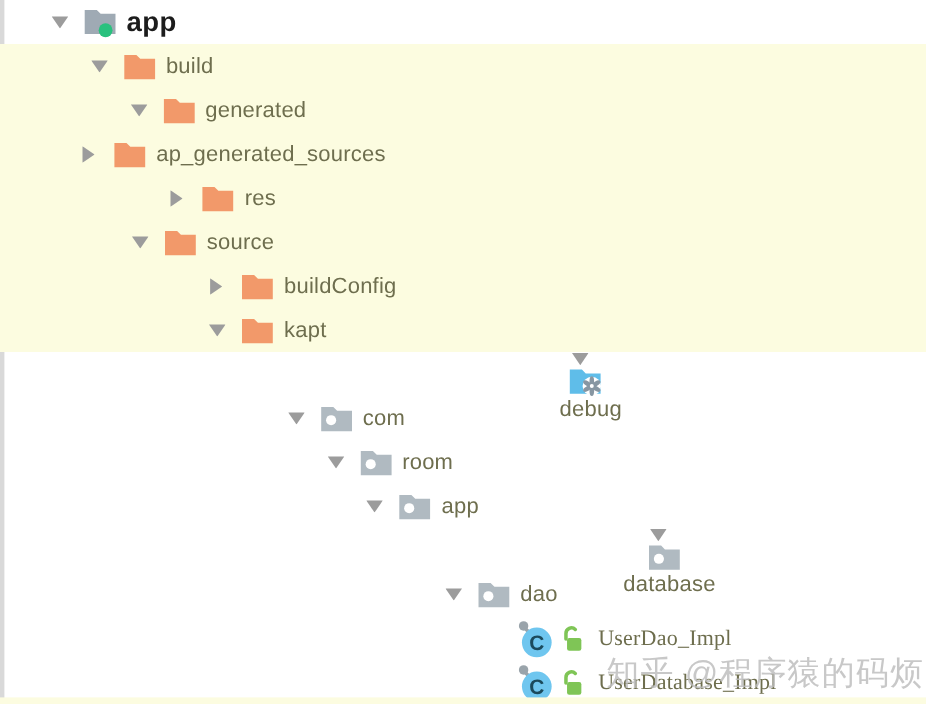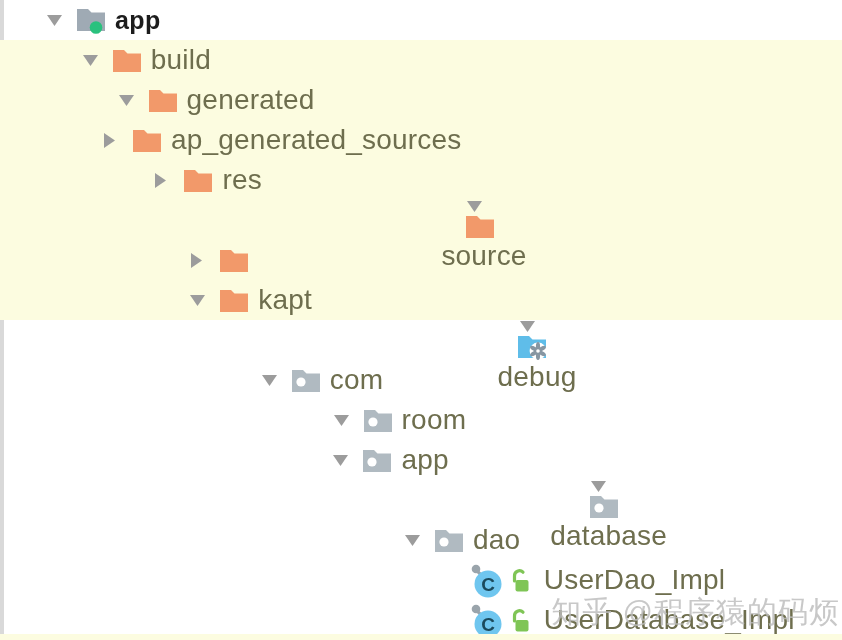--- a/index.html
+++ b/index.html
@@ -18,24 +18,24 @@
     height:40px;display:flex;align-items:center;box-sizing:border-box;
   }
   .row.highlight{background:var(--highlight,#fcfce0);}
   .toggle{
     width:32px;box-sizing:border-box;padding-left:3px;
     display:flex;align-items:center;flex:none;
   }
   .icon{display:flex;align-items:center;flex:none;}
   .lock{display:flex;align-items:center;flex:none;margin-left:6px;}
   .label{
-    margin-left:9px;font-size:28px;color:var(--tree-text,#6e6e4e);
+    margin-left:9px;font-size:20px;color:var(--tree-text,#6e6e4e);
     letter-spacing:.2px;white-space:nowrap;
   }
-  .row.has-lock .label{margin-left:13px;}
+  .row.has-lock .label{margin-left:13px;font-family:Liberation Serif, serif;}
   .row.bold .label{
     font-weight:700;color:var(--module-text,#1c1c1c);font-size:25px;letter-spacing:.4px;
   }
   .bottom-strip{
     position:absolute;left:0;right:0;bottom:0;height:6px;z-index:2;
     background:var(--highlight,#fcfce0);
   }
   .watermark{
     position:absolute;top:592px;right:2px;z-index:3;
     font-size:30px;color:var(--watermark,#bdbdbd);opacity:.82;
@@ -87,21 +87,21 @@
         </span>
     <span class="icon">
           <svg width="30" height="28" viewBox="0 0 30 28" xmlns="http://www.w3.org/2000/svg">
             <path d="M1 4 L12 4 L15.5 7.5 L29 7.5 L29 26 L1 26 Z" fill="#F2996A"></path>
           </svg>
         </span>
 
     <span class="label">generated</span>
   </div>
 
-  <div class="row highlight" style="padding-left: 100px;">
+  <div class="row highlight" style="padding-left: 71px;">
     <span class="toggle">
           <svg width="12" height="15" viewBox="0 0 12 15">
             <polygon points="1,0 12,7.5 1,15" fill="#9C9C9C"></polygon>
           </svg>
         </span>
     <span class="icon">
           <svg width="30" height="28" viewBox="0 0 30 28" xmlns="http://www.w3.org/2000/svg">
             <path d="M1 4 L12 4 L15.5 7.5 L29 7.5 L29 26 L1 26 Z" fill="#F2996A"></path>
           </svg>
         </span>
@@ -117,21 +117,21 @@
         </span>
     <span class="icon">
           <svg width="30" height="28" viewBox="0 0 30 28" xmlns="http://www.w3.org/2000/svg">
             <path d="M1 4 L12 4 L15.5 7.5 L29 7.5 L29 26 L1 26 Z" fill="#F2996A"></path>
           </svg>
         </span>
 
     <span class="label">res</span>
   </div>
 
-  <div class="row highlight" style="padding-left: 117px; flex-direction: column;">
+  <div class="row highlight" style="padding-left: 117px;">
     <span class="toggle">
           <svg width="15" height="12" viewBox="0 0 15 12">
             <polygon points="0,1 15,1 7.5,12" fill="#9C9C9C"></polygon>
           </svg>
         </span>
     <span class="icon">
           <svg width="30" height="28" viewBox="0 0 30 28" xmlns="http://www.w3.org/2000/svg">
             <path d="M1 4 L12 4 L15.5 7.5 L29 7.5 L29 26 L1 26 Z" fill="#F2996A"></path>
           </svg>
         </span>
@@ -144,20 +144,21 @@
           <svg width="12" height="15" viewBox="0 0 12 15">
             <polygon points="1,0 12,7.5 1,15" fill="#9C9C9C"></polygon>
           </svg>
         </span>
     <span class="icon">
           <svg width="30" height="28" viewBox="0 0 30 28" xmlns="http://www.w3.org/2000/svg">
             <path d="M1 4 L12 4 L15.5 7.5 L29 7.5 L29 26 L1 26 Z" fill="#F2996A"></path>
           </svg>
         </span>
 
+    <span class="label">buildConfig</span>
   </div>
 
   <div class="row highlight" style="padding-left: 187.2px;">
     <span class="toggle">
           <svg width="15" height="12" viewBox="0 0 15 12">
             <polygon points="0,1 15,1 7.5,12" fill="#9C9C9C"></polygon>
           </svg>
         </span>
     <span class="icon">
           <svg width="30" height="28" viewBox="0 0 30 28" xmlns="http://www.w3.org/2000/svg">
@@ -200,21 +201,21 @@
     <span class="icon">
           <svg width="30" height="28" viewBox="0 0 30 28" xmlns="http://www.w3.org/2000/svg">
             <path d="M1 4 L12 4 L15.5 7.5 L29 7.5 L29 26 L1 26 Z" fill="#B0BAC1"></path>
             <circle cx="10" cy="16" r="4.6" fill="#FFFFFF"></circle>
           </svg>
         </span>
 
     <span class="label">com</span>
   </div>
 
-  <div class="row" style="padding-left: 294.6px; margin-left: 36px;">
+  <div class="row" style="padding-left: 294.6px;">
     <span class="toggle">
           <svg width="15" height="12" viewBox="0 0 15 12">
             <polygon points="0,1 15,1 7.5,12" fill="#9C9C9C"></polygon>
           </svg>
         </span>
     <span class="icon">
           <svg width="30" height="28" viewBox="0 0 30 28" xmlns="http://www.w3.org/2000/svg">
             <path d="M1 4 L12 4 L15.5 7.5 L29 7.5 L29 26 L1 26 Z" fill="#B0BAC1"></path>
             <circle cx="10" cy="16" r="4.6" fill="#FFFFFF"></circle>
           </svg>

